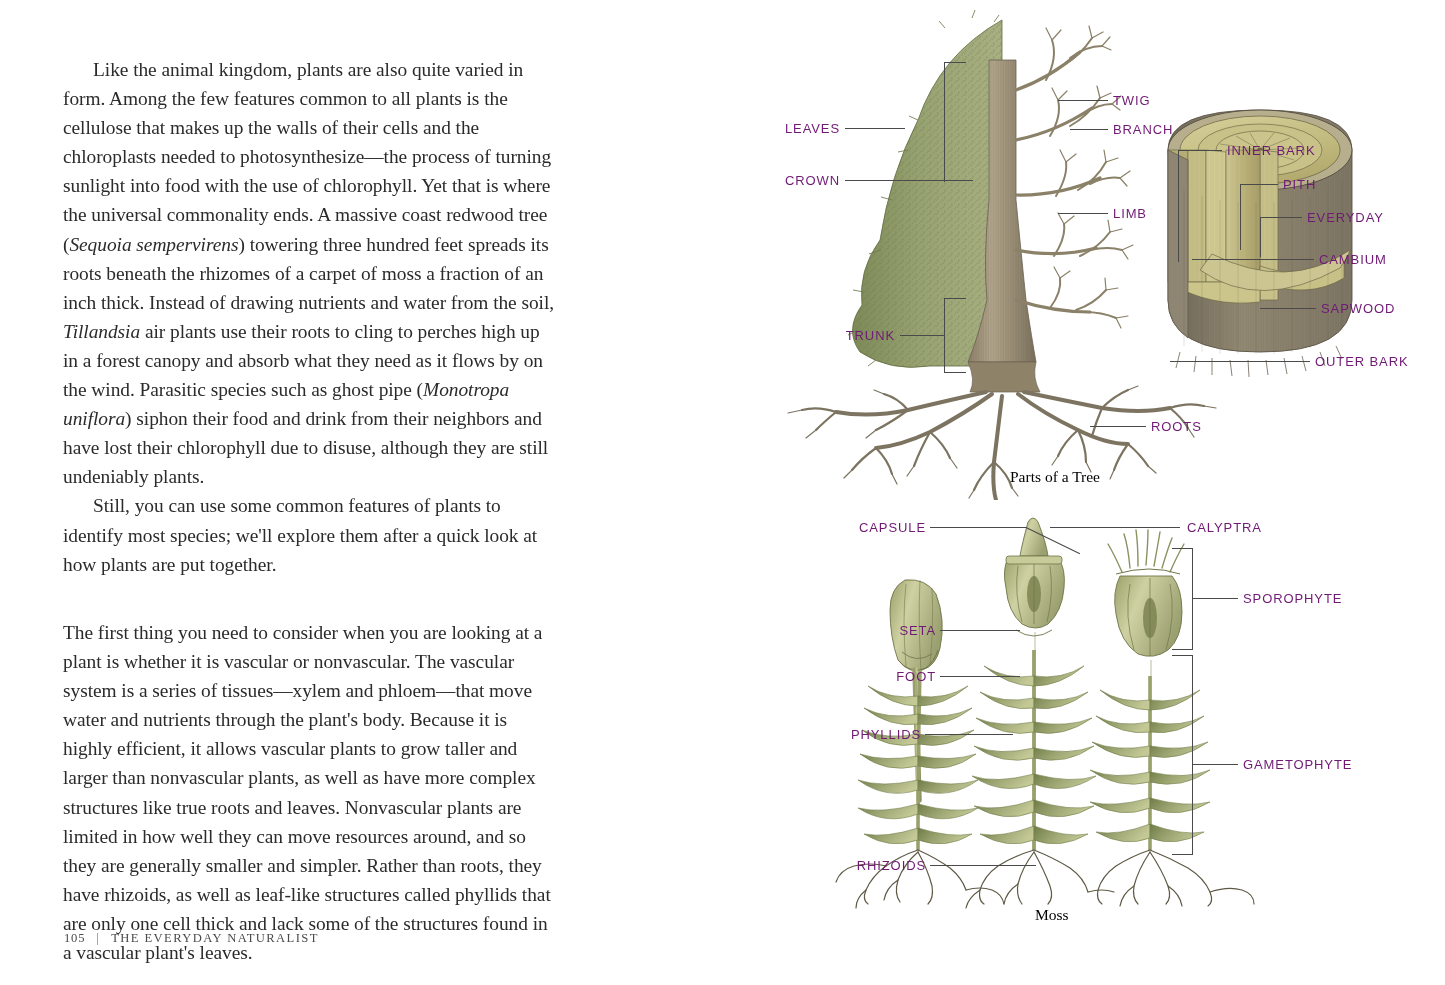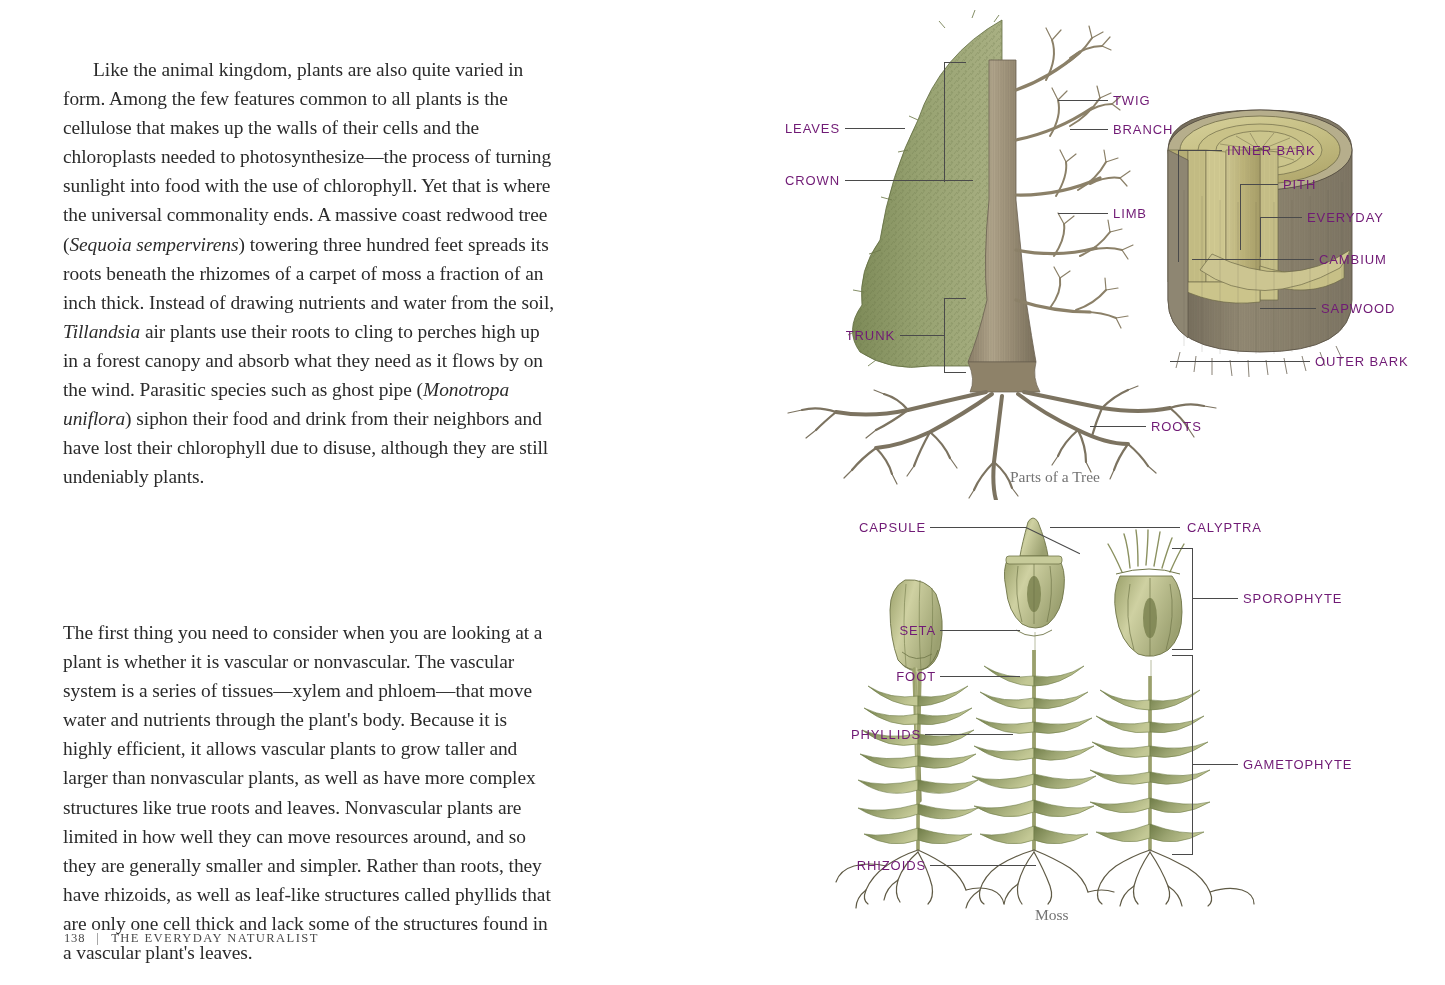--- a/index.html
+++ b/index.html
@@ -53,21 +53,21 @@
   .footer .bar{display:inline-block;padding:0 11px;color:#777;}
 
   
   .fig-area{position:absolute;left:740px;top:0;width:705px;height:985px;}
   .fig{position:absolute;}
 
   .fig-caption{
     position:absolute;
     font-family:"Liberation Serif", serif;
     font-size:15.5px;
-    color:#737373;
+    color:#000000;
     text-align:center;
     white-space:nowrap;
   }
 
   .lbl{
     position:absolute;
     font-family:"Liberation Sans", sans-serif;
     font-size:13px;
     letter-spacing:0.9px;
     color:#701a75;
@@ -85,31 +85,34 @@
 </style>
 </head>
 <body>
 
 <div class="page">
 
   <div class="text-col">
     <p class="para indent">
       <span>Like the animal kingdom, plants are also quite varied in form. Among the few features common to all plants is the cellulose that makes up the walls of their cells and the chloroplasts needed to photosynthesize—the process of turning sunlight into food with the use of chlorophyll. Yet that is where the universal commonality ends. A massive coast redwood tree (</span><em>Sequoia sempervirens</em><span>) towering three hundred feet spreads its roots beneath the rhizomes of a carpet of moss a fraction of an inch thick. Instead of drawing nutrients and water from the soil, </span><em>Tillandsia</em><span> air plants use their roots to cling to perches high up in a forest canopy and absorb what they need as it flows by on the wind. Parasitic species such as ghost pipe (</span><em>Monotropa uniflora</em><span>) siphon their food and drink from their neighbors and have lost their chlorophyll due to disuse, although they are still undeniably plants.</span>
     </p>
+    <p class="para indent">
+      <span>Still, you can use some common features of plants to identify most species; we'll explore them after a quick look at how plants are put together.</span>
+    </p>
   </div>
 
 
   <div class="text-col-2">
     <p class="para">
       <span>The first thing you need to consider when you are looking at a plant is whether it is vascular or nonvascular. The vascular system is a series of tissues—xylem and phloem—that move water and nutrients through the plant's body. Because it is highly efficient, it allows vascular plants to grow taller and larger than nonvascular plants, as well as have more complex structures like true roots and leaves. Nonvascular plants are limited in how well they can move resources around, and so they are generally smaller and simpler. Rather than roots, they have rhizoids, as well as leaf-like structures called phyllids that are only one cell thick and lack some of the structures found in a vascular plant's leaves.</span>
     </p>
   </div>
 
   <div class="footer">
-    <span class="pg">138</span><span class="bar">|</span><span>THE EVERYDAY NATURALIST</span>
+    <span class="pg">105</span><span class="bar">|</span><span>THE EVERYDAY NATURALIST</span>
   </div>
 
   <div class="fig-area">
 
     <div class="fig" style="left:0;top:0;width:705px;height:500px;">
 
       <svg width="705" height="500" viewBox="0 0 705 500">
         <defs>
           <linearGradient id="gFoliage" x1="0" y1="0" x2="1" y2="0">
             <stop offset="0%" stop-color="#7d8a58"></stop>

